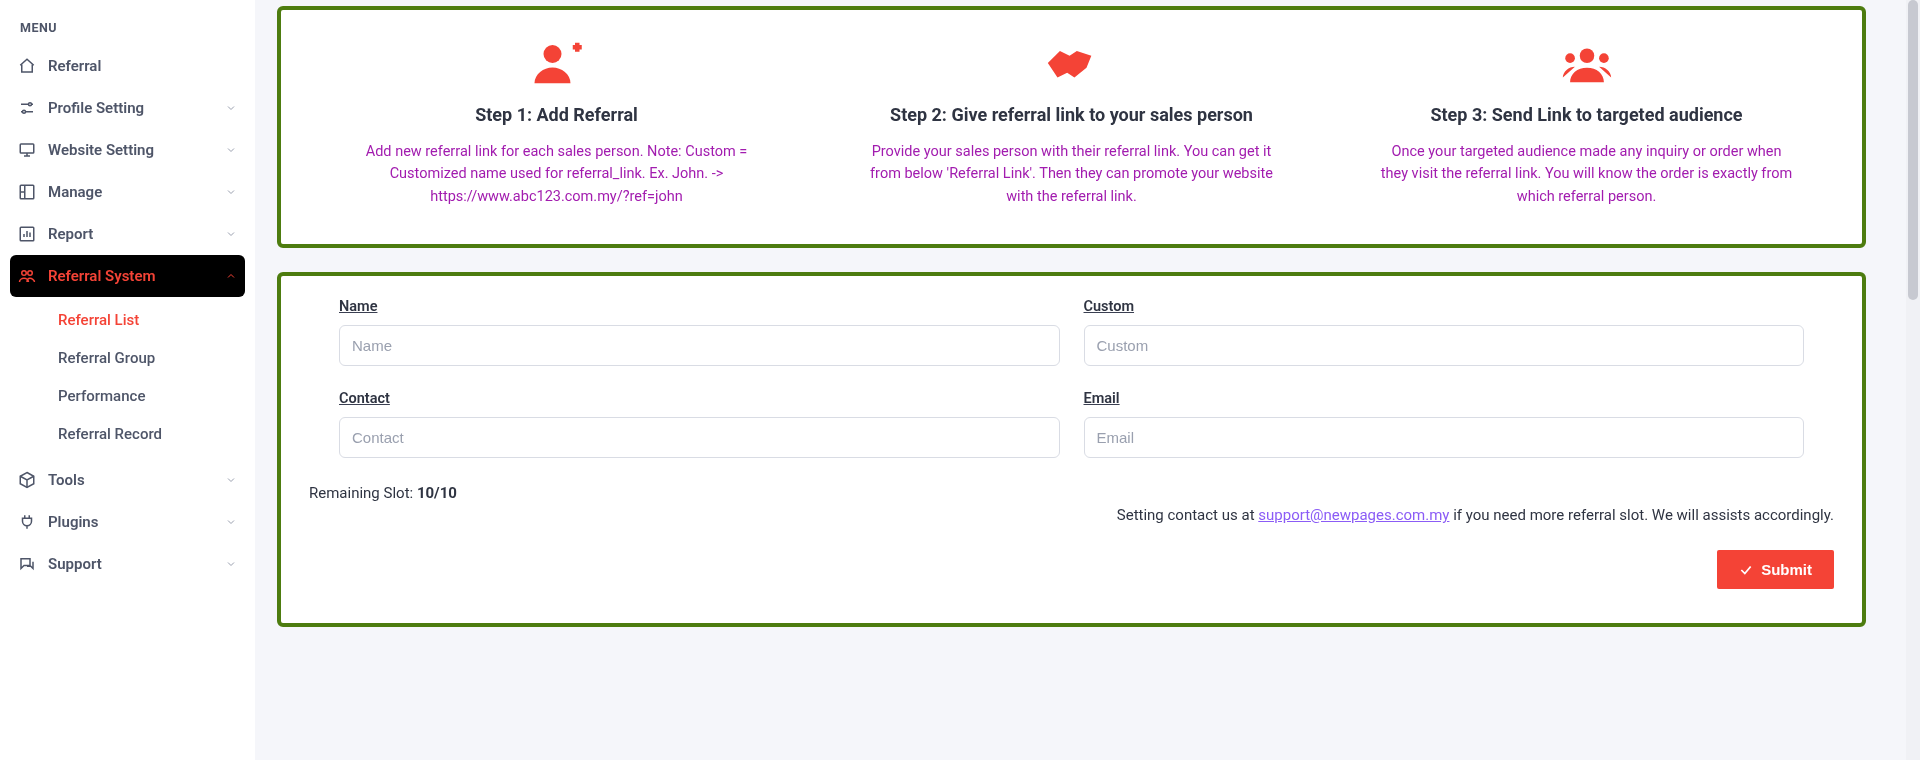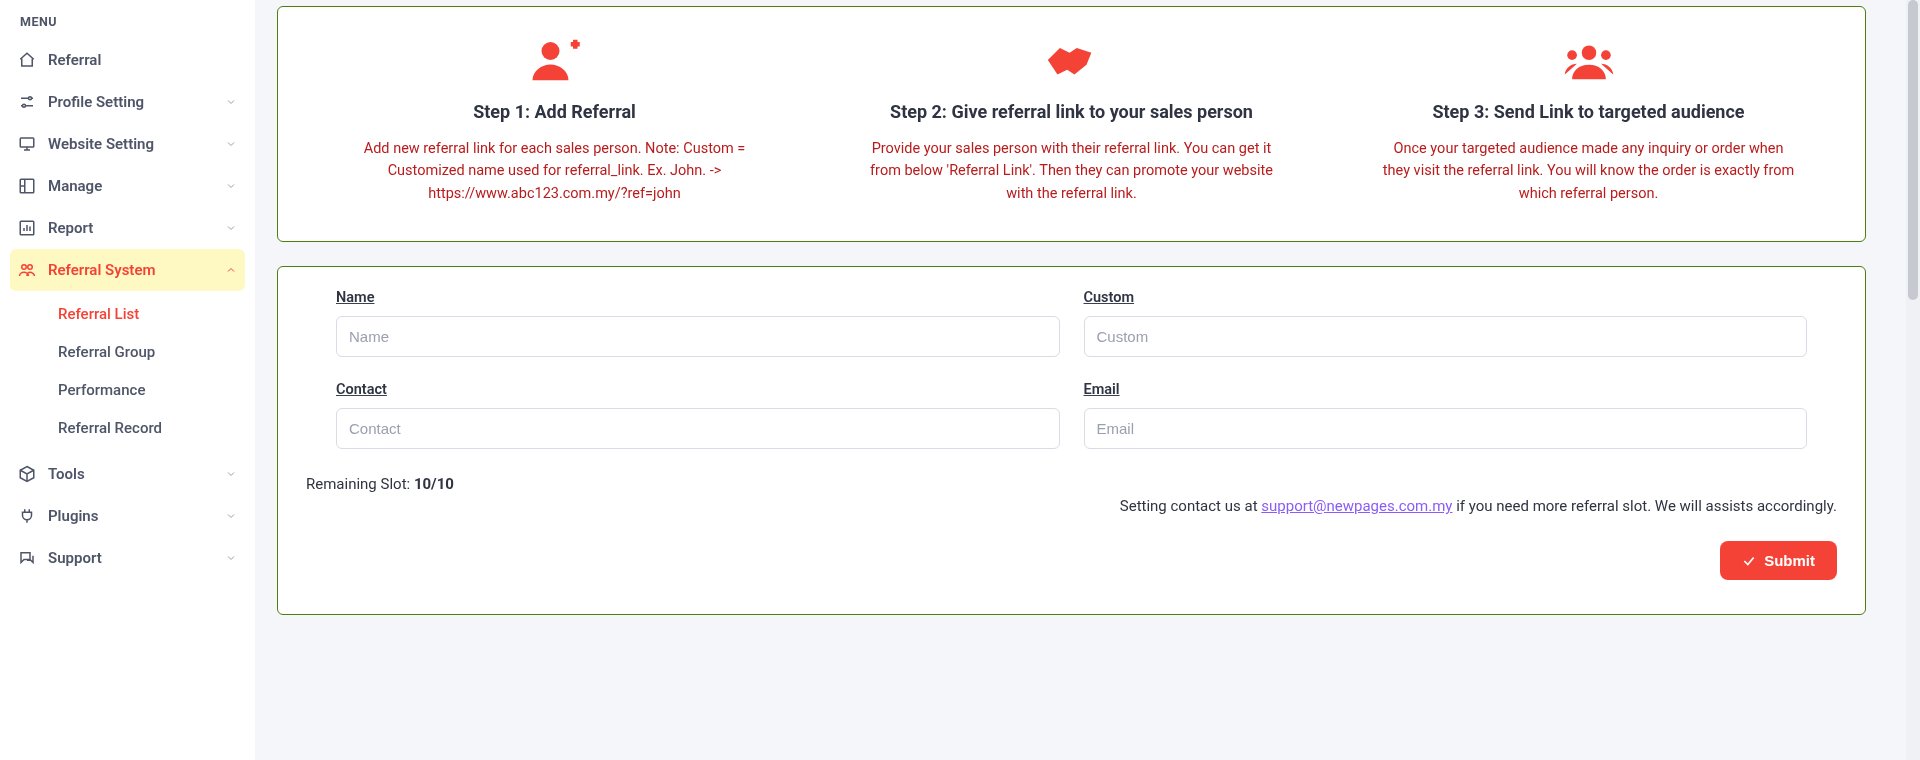--- a/index.html
+++ b/index.html
@@ -10,21 +10,21 @@
     display: flex;
     width: 1920px;
     height: 760px;
     overflow: hidden;
   }
 
   
   .sidebar {
     width: 255px;
     background: #ffffff;
-    padding: 8px 0 0 0;
+    padding: 14px 0 0 0;
     font-size: 15px;
     color: #4e5568;
     flex-shrink: 0;
     overflow-y: auto;
   }
   .menu-heading {
     font-size: 12.5px;
     font-weight: 700;
     letter-spacing: .5px;
     color: #4e5568;
@@ -44,21 +44,21 @@
     width: 18px; height: 18px;
     display: inline-flex; align-items: center; justify-content: center;
     color: #4e5568;
   }
   .nav-item .chev {
     color: #9aa0af;
     font-size: 12px;
     transform-origin: center;
   }
   .nav-item.active {
-    background: #fef9c3;
+    background: #000000;
     color: #f44336;
     border-radius: 6px;
     margin: 0 10px;
     padding-left: 8px;
     padding-right: 8px;
   }
   .nav-item.active .icon,
   .nav-item.active .chev { color: #f44336; }
   .nav-item.active .chev { transform: rotate(180deg); }
 
@@ -72,21 +72,21 @@
   .sub-nav-item.active { color: #f44336; }
 
   
   .main {
     flex: 1;
     padding: 0 40px 40px 22px;
     overflow-y: auto;
   }
   .card {
     background: #ffffff;
-    border: 1px solid #4d7c0f;
+    border: 4px solid #4d7c0f;
     border-radius: 6px;
   }
 
   
   .steps {
     display: flex;
     gap: 20px;
     padding: 26px 28px 36px;
     margin-top: 6px;
   }
@@ -102,21 +102,21 @@
     justify-content: center;
     height: 54px;
   }
   .step-title {
     font-size: 18px;
     font-weight: 700;
     color: #2f3442;
     margin-bottom: 16px;
   }
   .step-desc {
-    color: #b91c1c;
+    color: #a21caf;
     font-size: 14.5px;
     line-height: 1.55;
     max-width: 420px;
     margin: 0 auto;
   }
 
   
   .form-card { margin-top: 24px; padding: 22px 28px 34px; }
   .form-title {
     font-size: 16px;
@@ -165,21 +165,21 @@
   .contact-line .mail { color: #8b5cf6; }
 
   .submit-row { text-align: right; margin-top: 26px; }
   .btn-submit {
     background: #f44336;
     color: #fff;
     border: none;
     padding: 11px 22px;
     font-size: 15px;
     font-weight: 600;
-    border-radius: 8px;
+    border-radius: 2px;
     cursor: pointer;
     display: inline-flex;
     align-items: center;
     gap: 8px;
   }
   .btn-submit .check { font-size: 13px; }
 
   
   .scroll-indicator {
     width: 14px;

